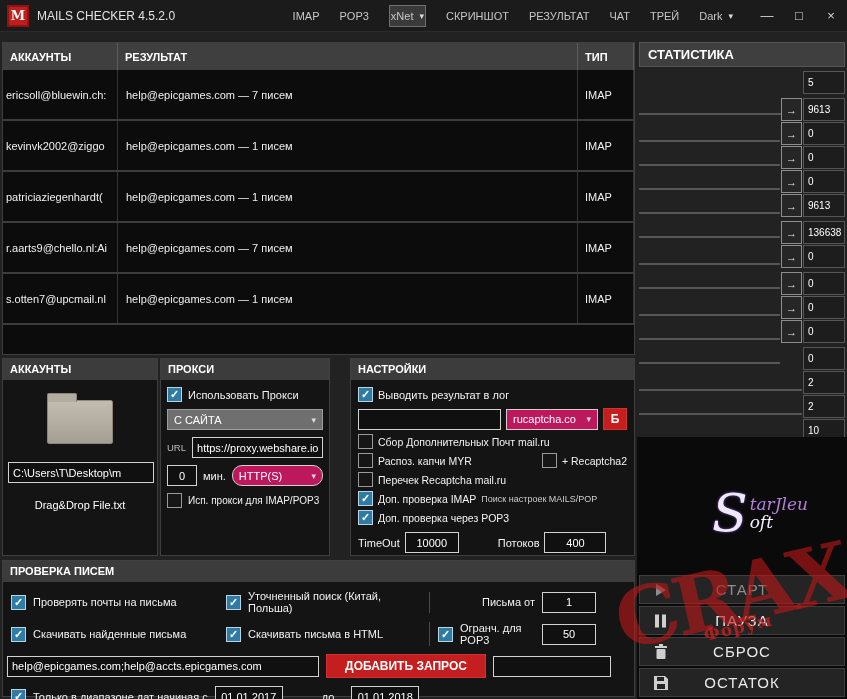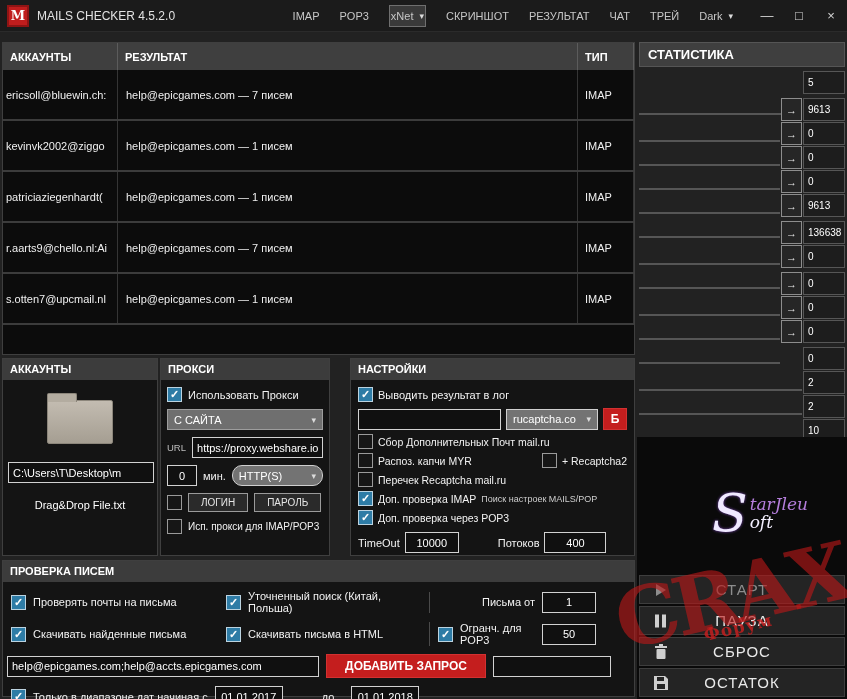--- a/index.html
+++ b/index.html
@@ -77,21 +77,21 @@
   .panel-header { height:21px; background:#3c3c3c; color:#fff; font-weight:bold; font-size:11px;
     line-height:21px; padding-left:7px; }
   #panel-accounts { left:2px;  top:358px; width:156px; height:198px; }
   #panel-proxy    { left:160px; top:358px; width:170px; height:198px; }
   #panel-settings { left:350px; top:358px; width:285px; height:198px; }
   #panel-check    { left:2px;  top:560px; width:633px; height:137px; }
 
   
   .tbox { background:#101010; border:1px solid #d2d2d2; color:#fff; height:21px;
     font-size:11px; padding:0 4px; font-family:inherit; }
-  .dd { background:#737373; border:1px solid #cfcfcf; color:#fff; height:21px;
+  .dd { background:#be185d; border:1px solid #cfcfcf; color:#fff; height:21px;
     display:flex; align-items:center; justify-content:space-between; padding:0 6px; font-size:11px; cursor:default; }
   .dd.light { background:#6f6f6f; border-color:#9d9d9d; }
   .cb { width:15px; height:15px; flex:0 0 15px; border:1px solid #9a9a9a; background:#161616;
     display:inline-flex; align-items:center; justify-content:center; cursor:default; }
   .cb.checked { background:#2e7ca6; border-color:#bcd3e0; }
   .cb .tick { color:#fff; font-size:11px; line-height:1; font-weight:bold; }
   .lbl { color:#f2f2f2; }
   .mini-btn { height:19px; background:#2a2a2a; border:1px solid #9a9a9a; color:#e4e4e4;
     font-size:10px; padding:0 12px; font-family:inherit; cursor:default; }
   .btn-red { background:#c41e1e; border:1px solid #d23131; color:#fff; font-weight:bold; cursor:default; font-family:inherit; }
@@ -354,25 +354,20 @@
   <div class="prow">
     <input class="tbox" style="width: 30px; text-align: center;" value="0">
     <span class="lbl">мин.</span>
     <div class="dd" style="flex:1;border-radius:10px;">
       <span>HTTP(S)</span>
       <span class="caret">▾</span>
     </div>
   </div>
   <div class="prow">
     <span class="cb"></span>
-    <button class="mini-btn">ЛОГИН</button>
-    <button class="mini-btn">ПАРОЛЬ</button>
-  </div>
-  <div class="prow">
-    <span class="cb"></span>
     <span class="lbl" style="font-size:10px;">Исп. прокси для IMAP/POP3</span>
   </div>
 </div>
 
 <div class="panel" id="panel-settings">
   <div class="panel-header">НАСТРОЙКИ</div>
   <div class="srow" style="margin-top:7px;">
     <span class="cb checked">
         <span class="tick">✓</span>
       </span>

